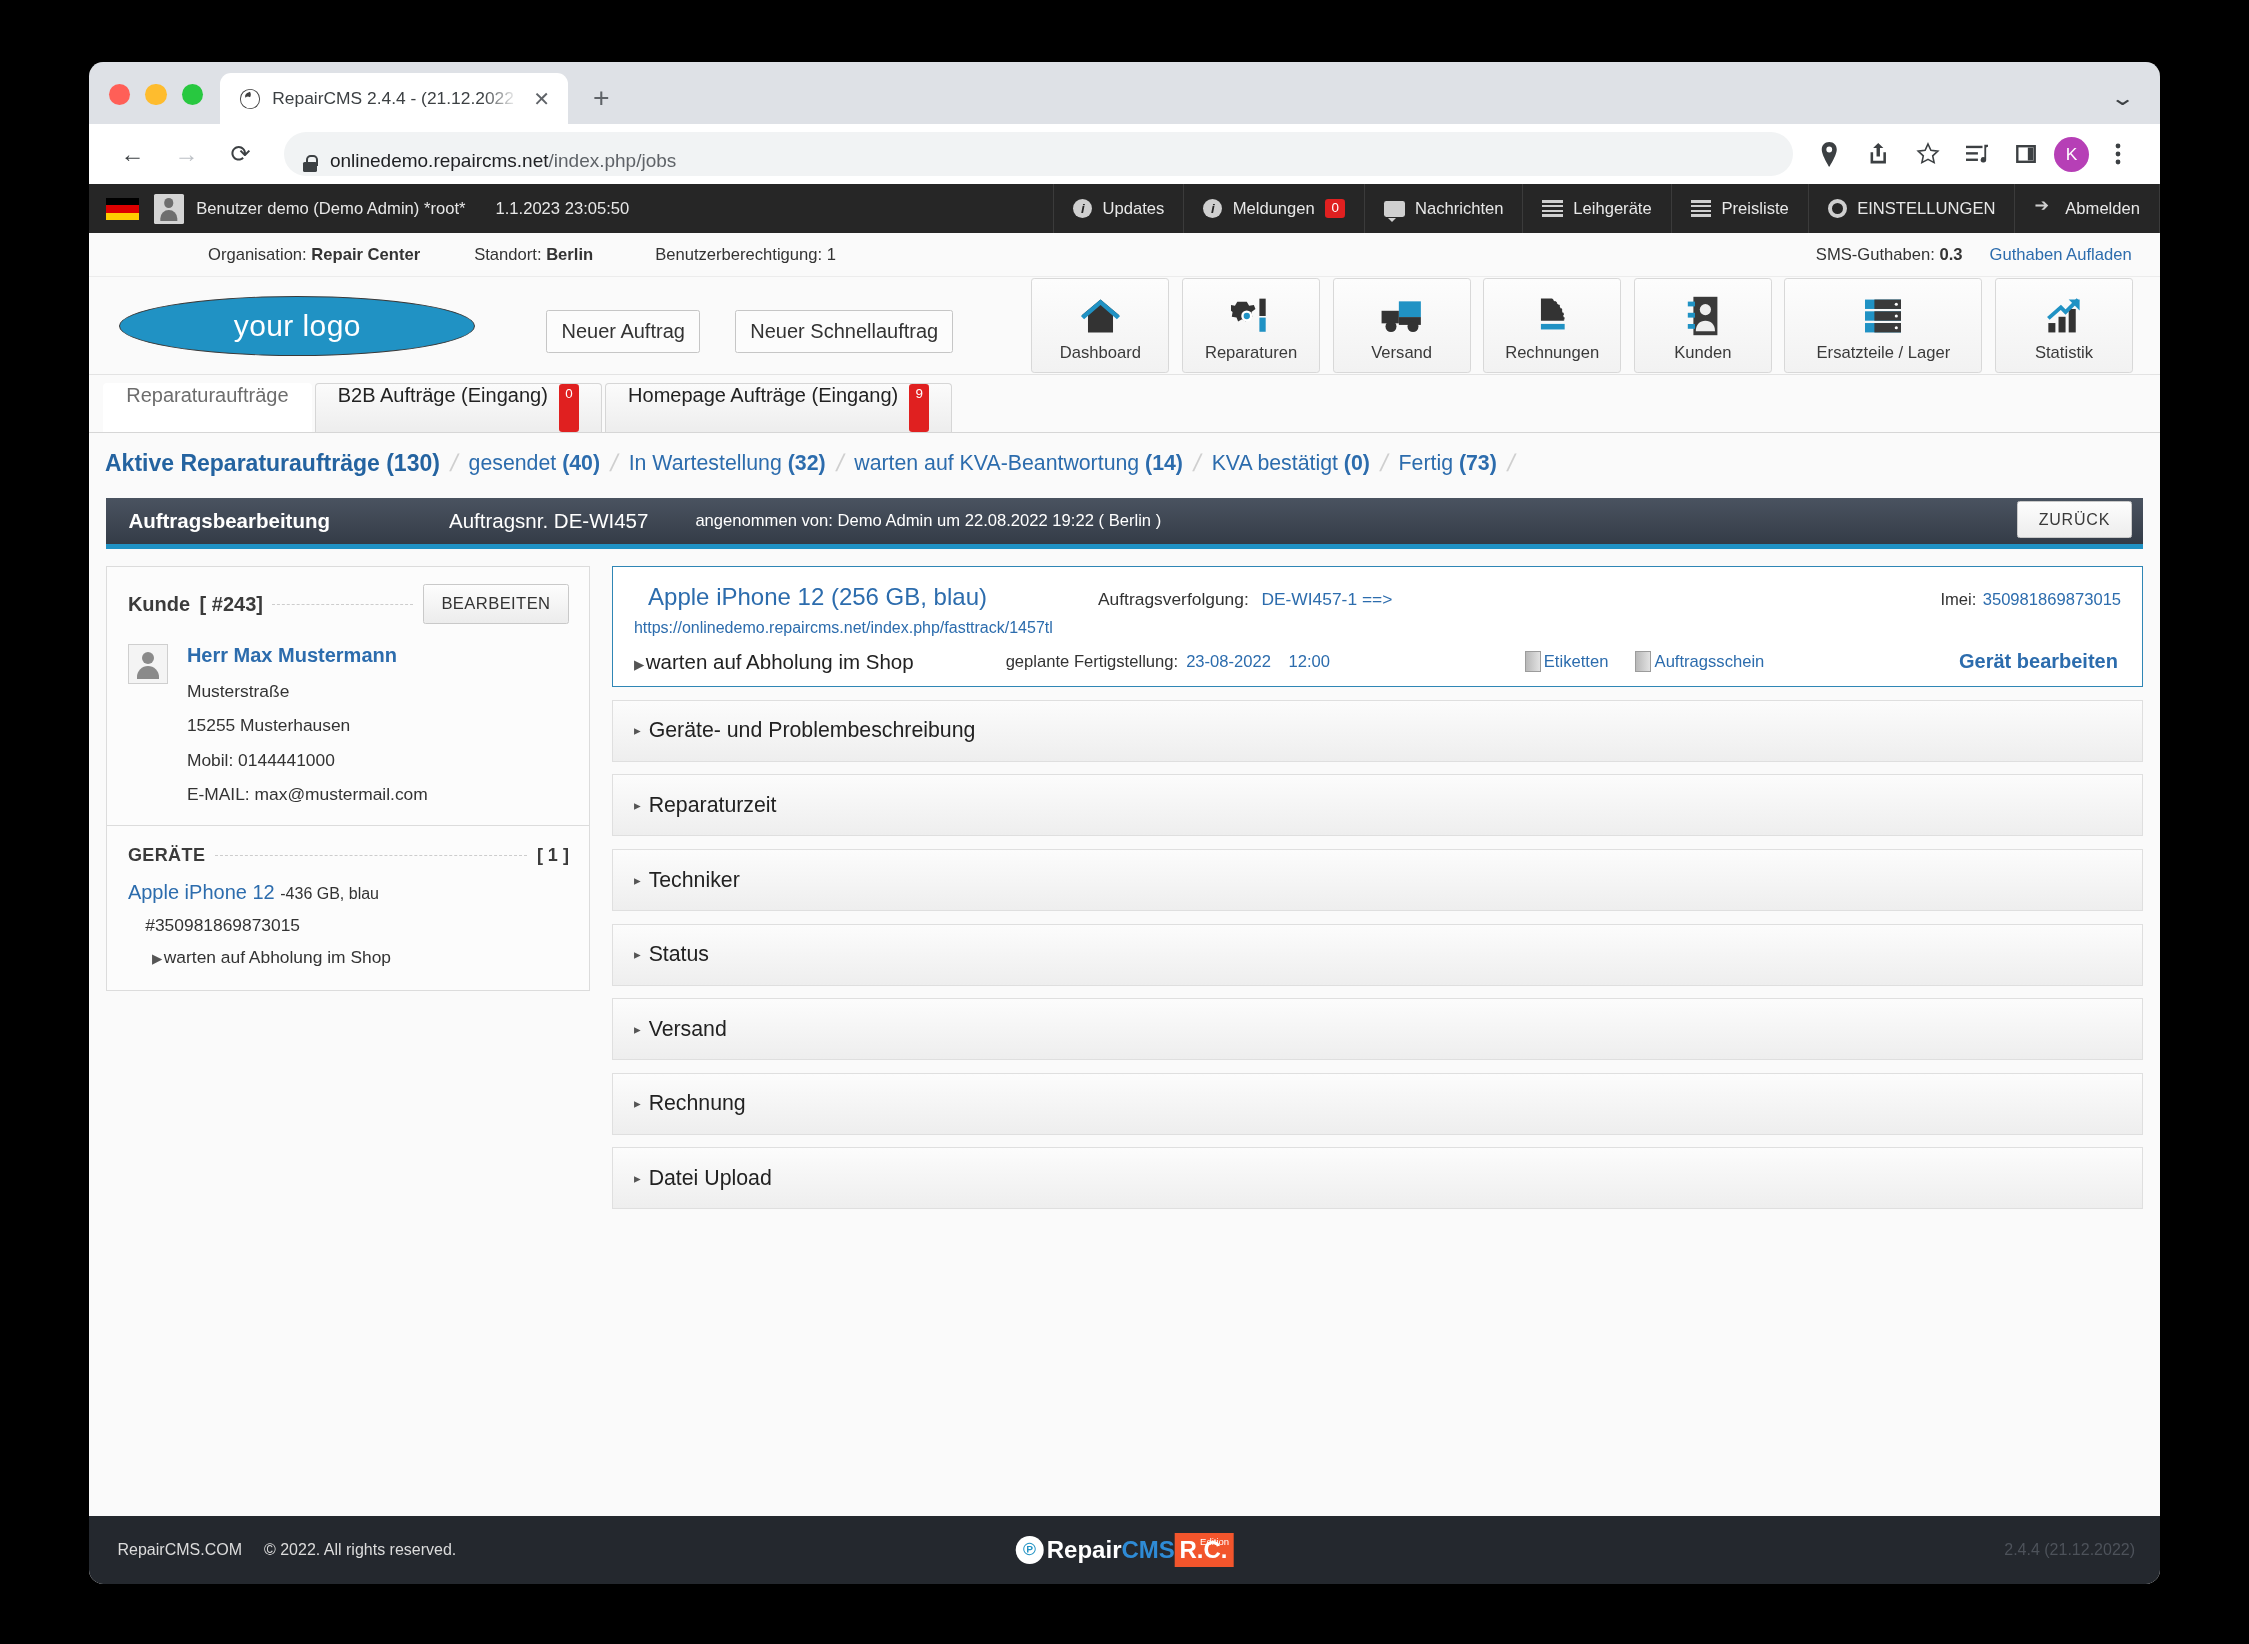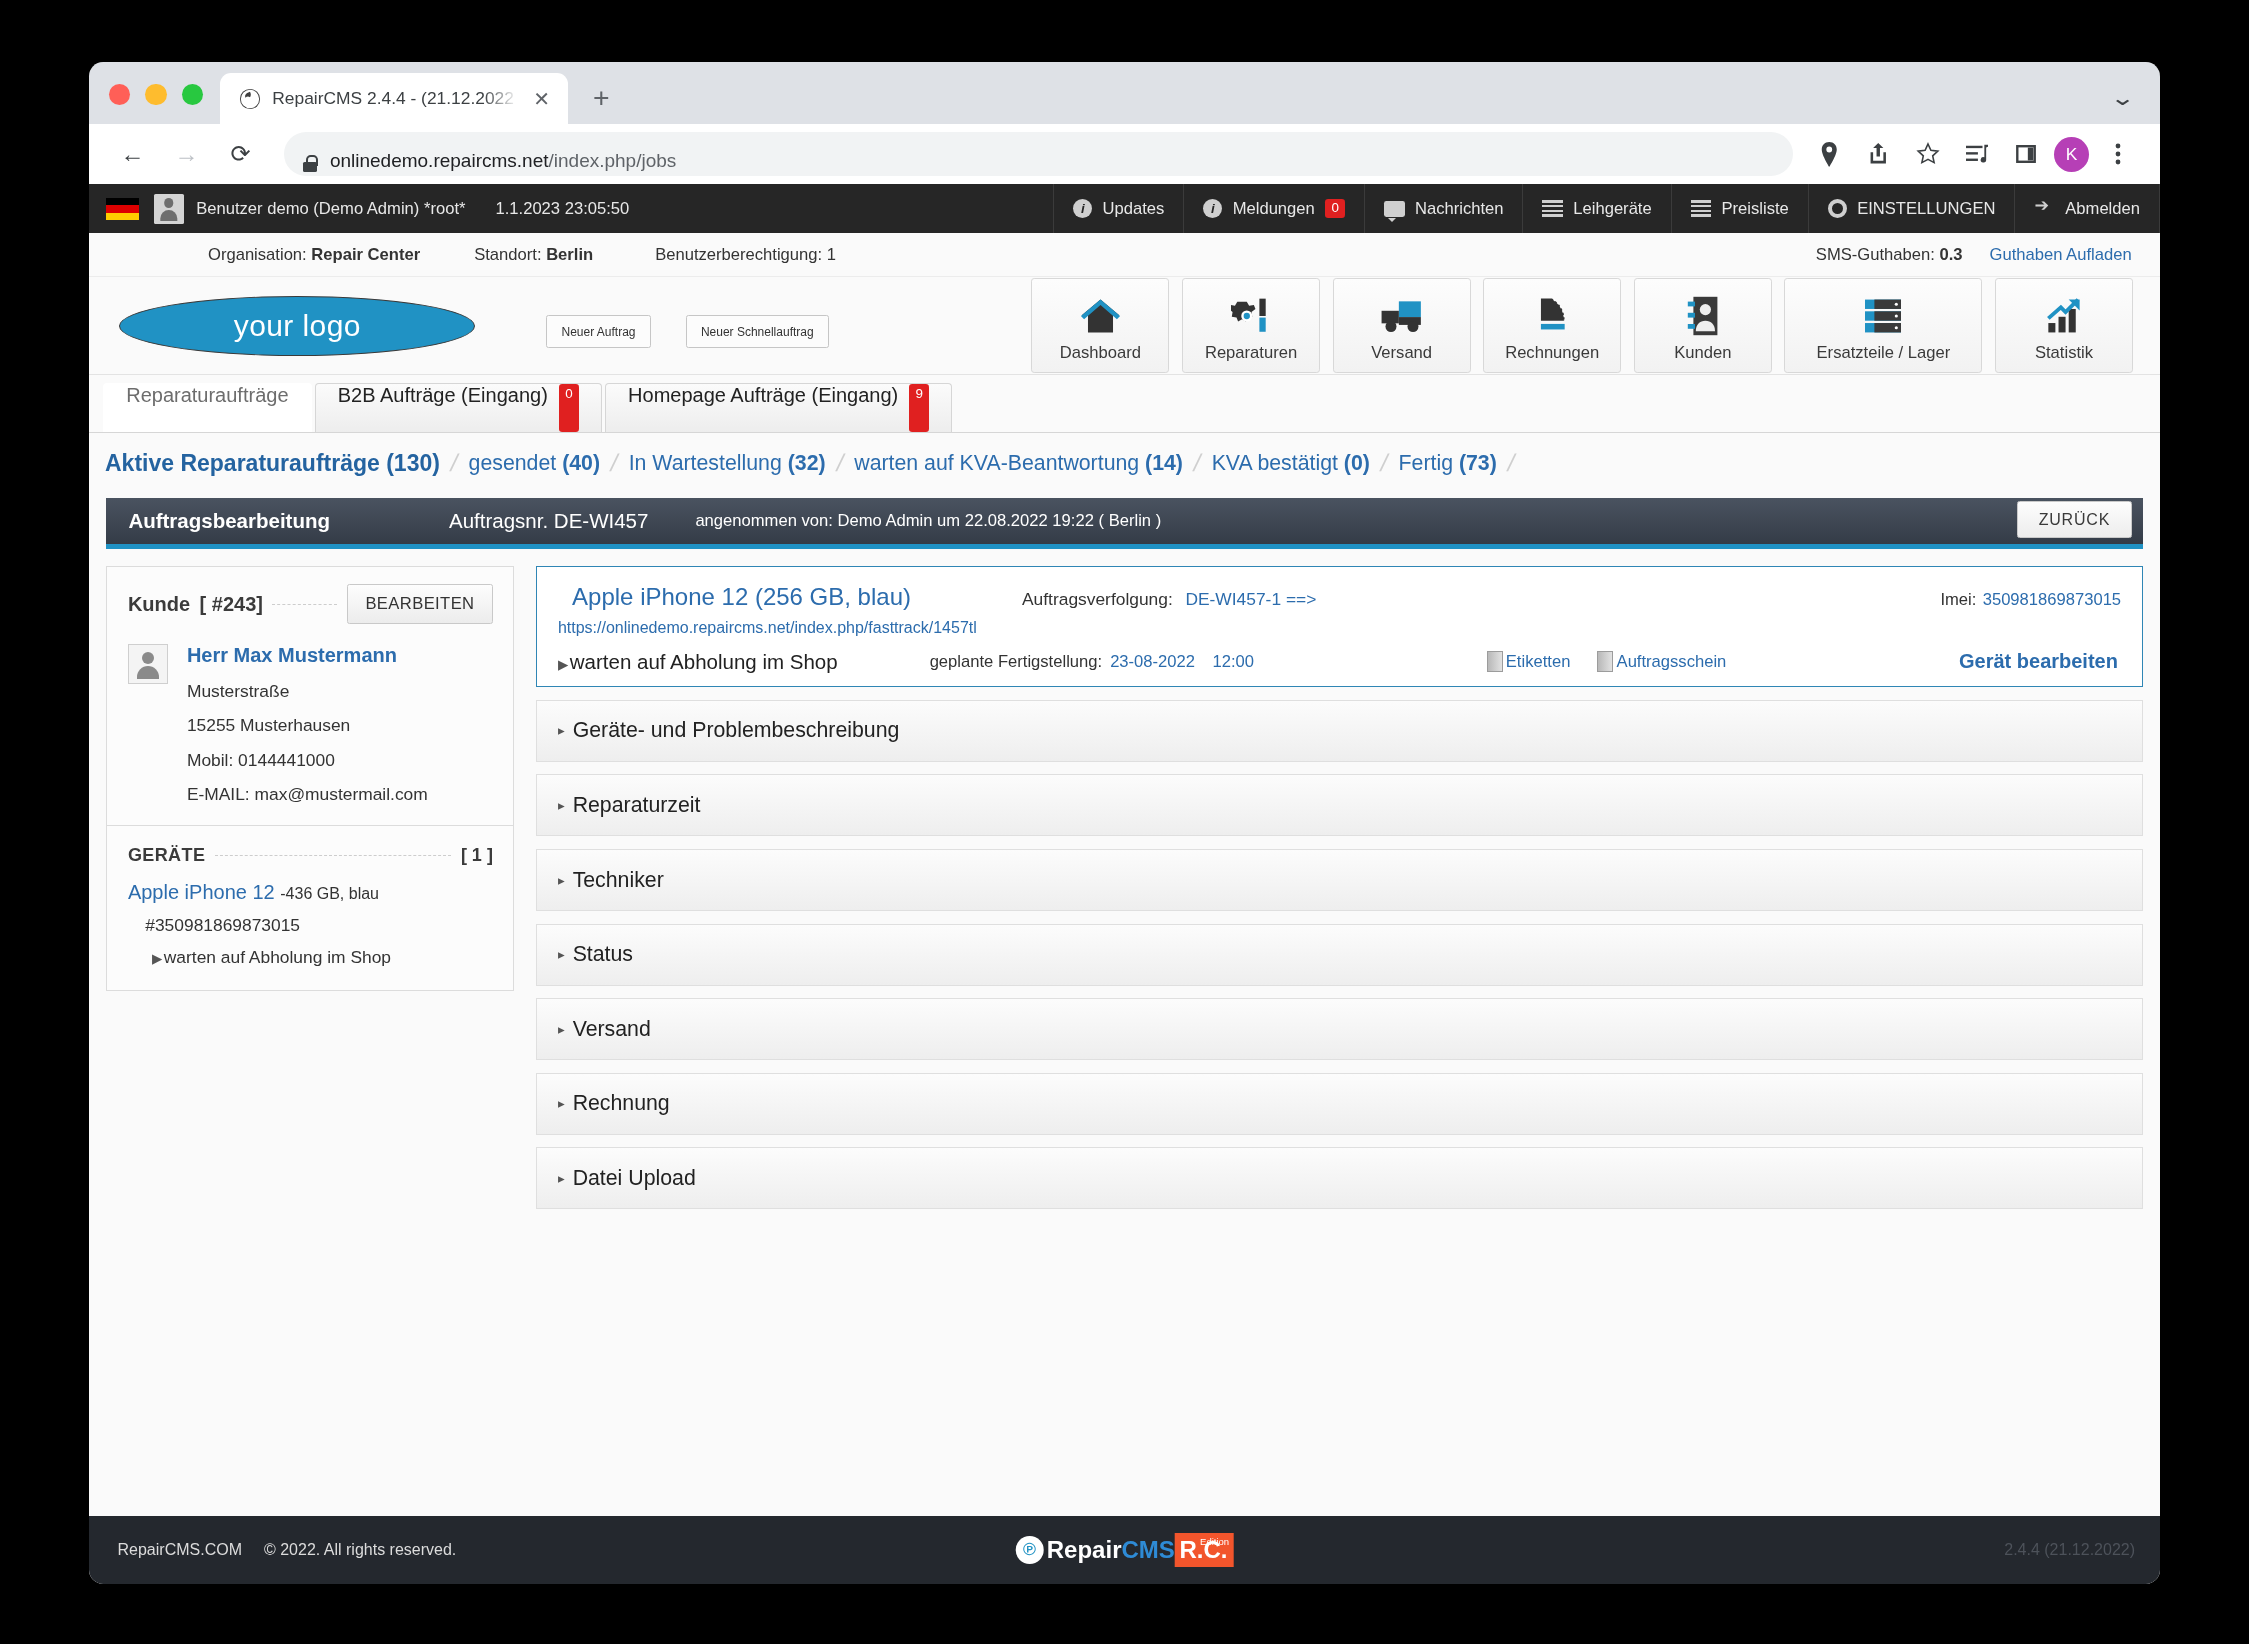--- a/index.html
+++ b/index.html
@@ -204,21 +204,21 @@
     width: 356px; height: 60px; border-radius: 50%;
     background: #2092c4; border: 1.6px solid #3a3a3a;
     display: flex; align-items: center; justify-content: center;
     color: #fff; font-size: 30px; letter-spacing: 0.4px;
     margin-left: 6.3px; flex: none;
   }
   .qbtns { display: flex; gap: 35px; margin-left: 71px; }
   .qbtn {
     border: 0.8px solid #c6c6c6; background: #fcfcfc;
     border-radius: 2.4px; padding: 8.7px 14.2px;
-    font-size: 12px; color: #333; white-space: nowrap; margin-top: 12px;
+    font-size: 20px; color: #333; white-space: nowrap; margin-top: 12px;
   }
   .tb-spacer { flex: 1; }
   .tiles { display: flex; gap: 12.6px; }
   .tile {
     width: 138px; height: 95px;
     border: 0.8px solid #d8d8d8; border-radius: 3.2px;
     background: linear-gradient(#fdfdfd,#f2f2f2);
     display: flex; flex-direction: column;
     align-items: center; justify-content: flex-end;
     padding-bottom: 9.5px; gap: 6.3px;
@@ -280,21 +280,21 @@
     position: absolute; right: 11px; top: 3.2px;
     background: linear-gradient(#fdfdfd,#ededed);
     border: 0.8px solid #c9c9c9; border-radius: 2.4px;
     font-size: 16px; color: #3a3a3a;
     padding: 8.7px 20.5px; letter-spacing: 0.8px;
   }
 
   .body-cols { display: flex; gap: 0; padding: 17.4px 17.4px 0 17.4px; }
 
   
-  .cust-col { width: 408px; flex: none; }
+  .cust-col { width: 484px; flex: none; }
   .panel-box {
     border: 0.8px solid #dcdcdc; background: #fcfcfc;
     padding: 17.4px 20.5px 20.5px 20.5px;
   }
   .kunde-row { display: flex; align-items: center; gap: 9.5px; }
   .kunde-label { font-size: 20px; font-weight: bold; color: #3b3b3b; white-space: nowrap; }
   .dashfill { flex: 1; border-top: 1.6px dashed #cdcdcd; height: 0.8px; }
   .btn-bearbeiten {
     background: linear-gradient(#fdfdfd,#ececec);
     border: 0.8px solid #c9c9c9; border-radius: 2.4px;

